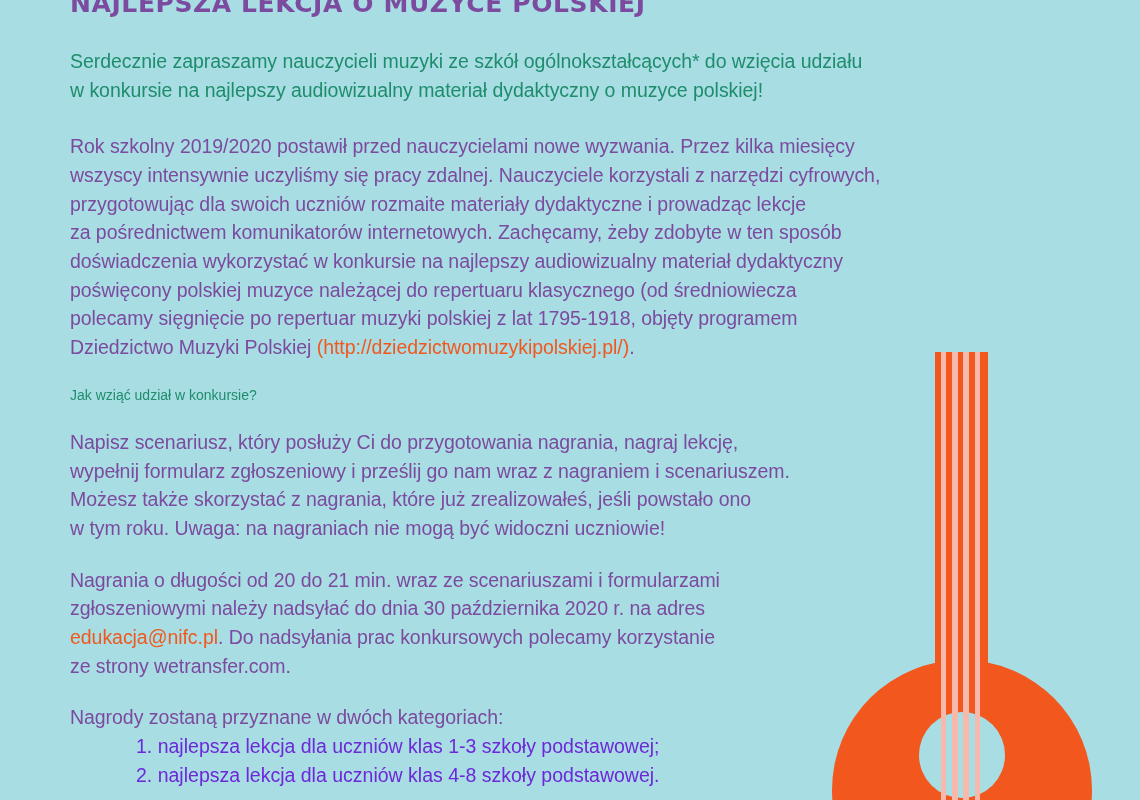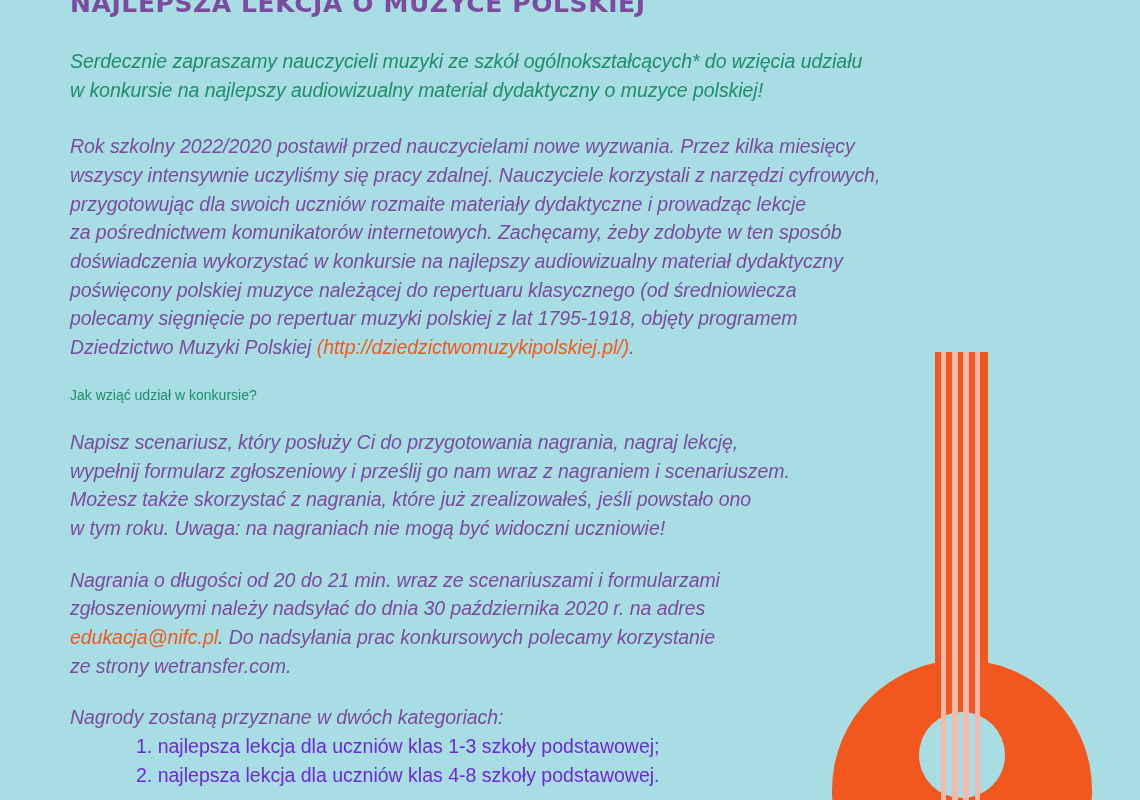--- a/index.html
+++ b/index.html
@@ -36,21 +36,20 @@
     line-height:1.0;
     margin-top:-9px;
     white-space:nowrap;
   }
 
   .para {
     font-size:19.5px;
     line-height:1.47;
     color:#7c4a9e;
     letter-spacing:-0.05px;
-    font-style:italic;
   }
   .para.green { color:#1f8d6c; }
   .para .lnk  { color:#f2581e; }
 
   .gap-xl { height:31px; }
   .gap-lg { height:28px; }
   .gap-md { height:23px; }
 
   .heading {
     font-size:14px;
@@ -94,21 +93,21 @@
     <div class="gap-xl"></div>
 
     <div class="para green">
       <div>Serdecznie zapraszamy nauczycieli muzyki ze szkół ogólnokształcących* do wzięcia udziału</div>
       <div>w konkursie na najlepszy audiowizualny materiał dydaktyczny o muzyce polskiej!</div>
     </div>
 
     <div class="gap-lg"></div>
 
     <div class="para">
-      <div>Rok szkolny 2022/2020 postawił przed nauczycielami nowe wyzwania. Przez kilka miesięcy</div>
+      <div>Rok szkolny 2019/2020 postawił przed nauczycielami nowe wyzwania. Przez kilka miesięcy</div>
       <div>wszyscy intensywnie uczyliśmy się pracy zdalnej. Nauczyciele korzystali z narzędzi cyfrowych,</div>
       <div>przygotowując dla swoich uczniów rozmaite materiały dydaktyczne i prowadząc lekcje</div>
       <div>za pośrednictwem komunikatorów internetowych. Zachęcamy, żeby zdobyte w ten sposób</div>
       <div>doświadczenia wykorzystać w konkursie na najlepszy audiowizualny materiał dydaktyczny</div>
       <div>poświęcony polskiej muzyce należącej do repertuaru klasycznego (od średniowiecza</div>
       <div>polecamy sięgnięcie po repertuar muzyki polskiej z lat 1795-1918, objęty programem</div>
       <div><span>Dziedzictwo Muzyki Polskiej </span><span class="lnk">(http://dziedzictwomuzykipolskiej.pl/)</span><span>.</span></div>
     </div>
 
     <div class="gap-md"></div>

